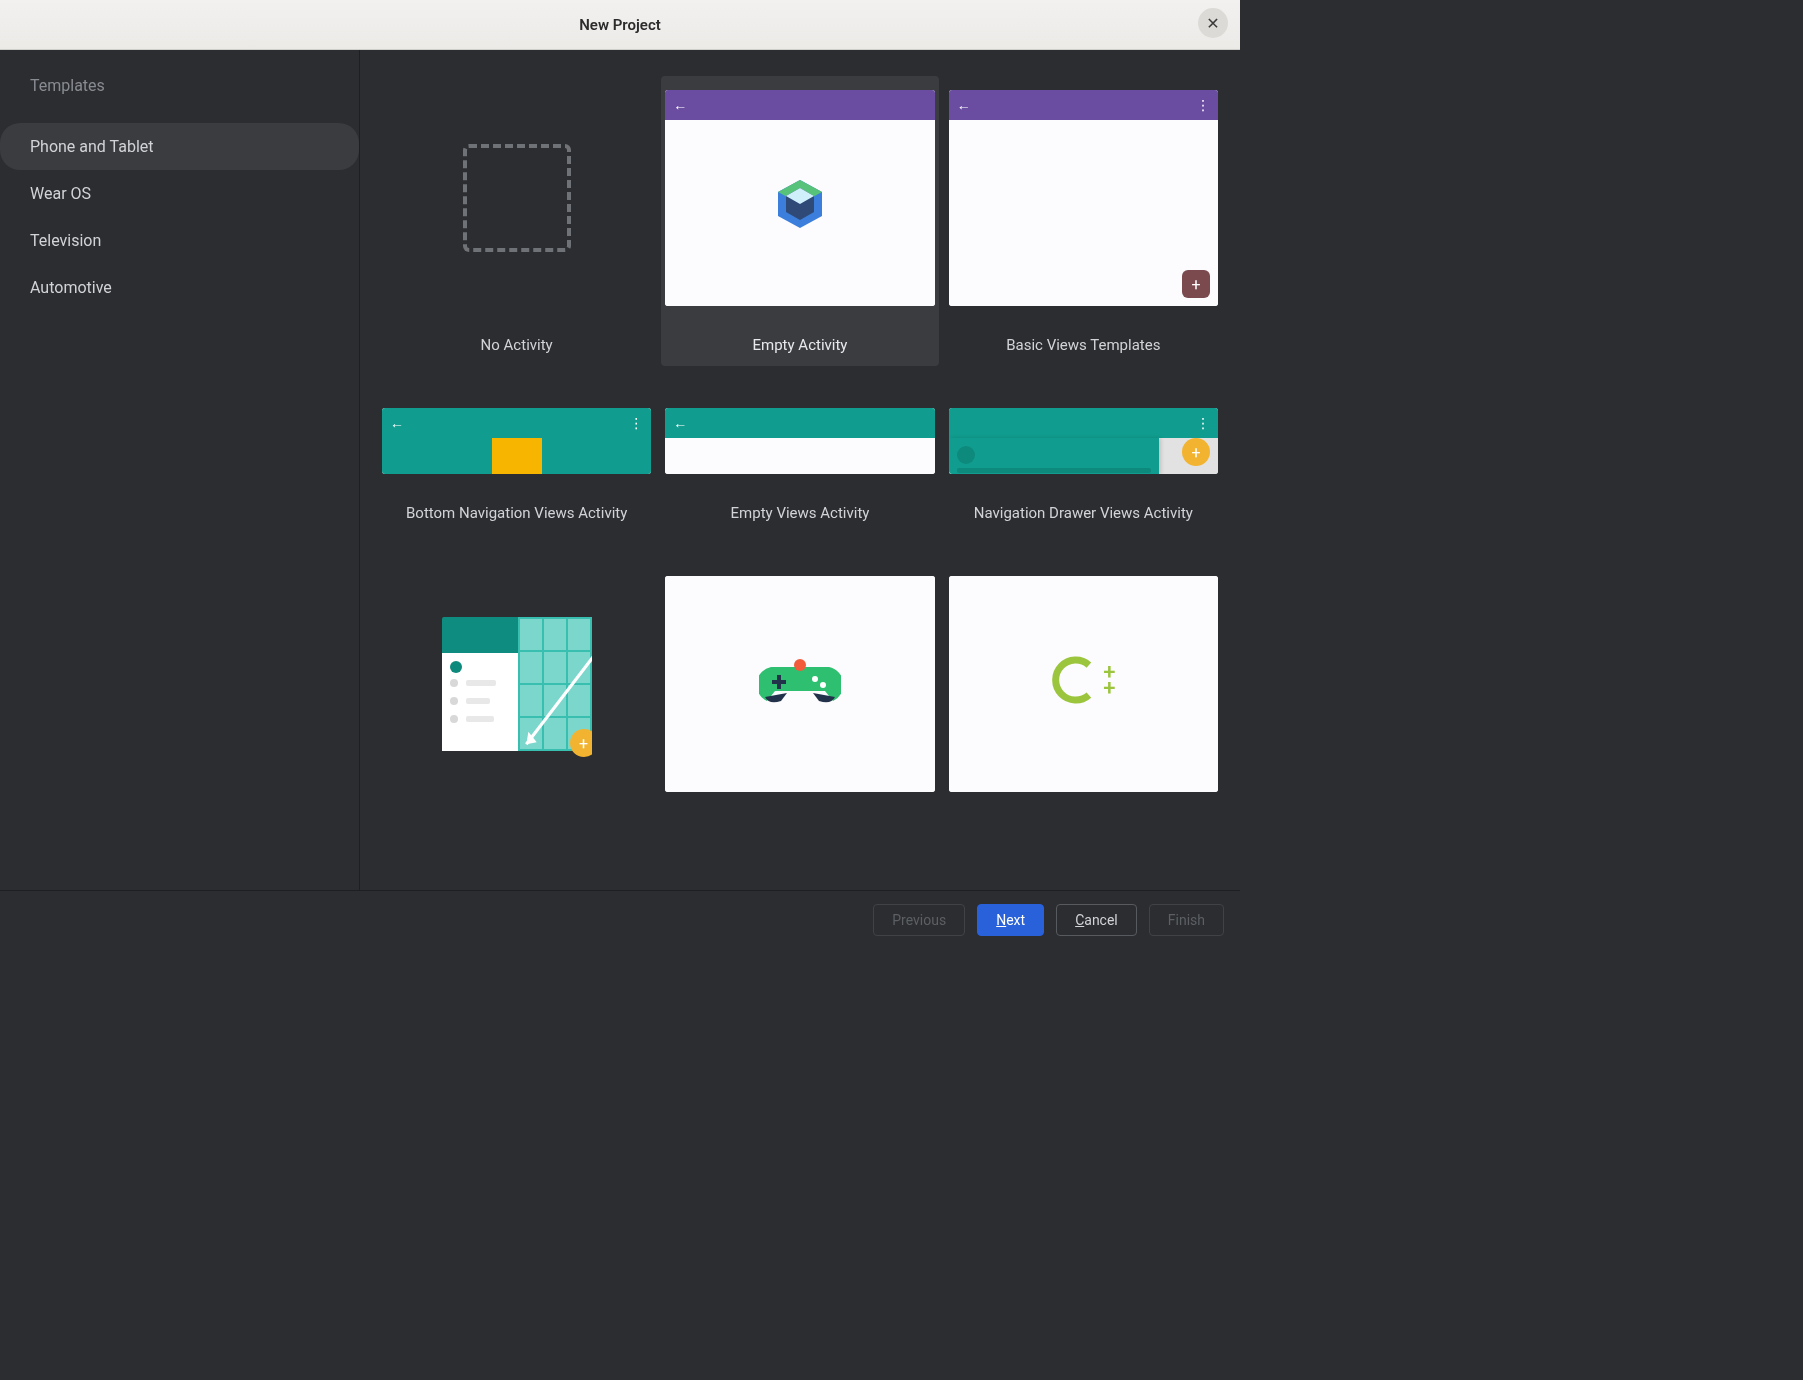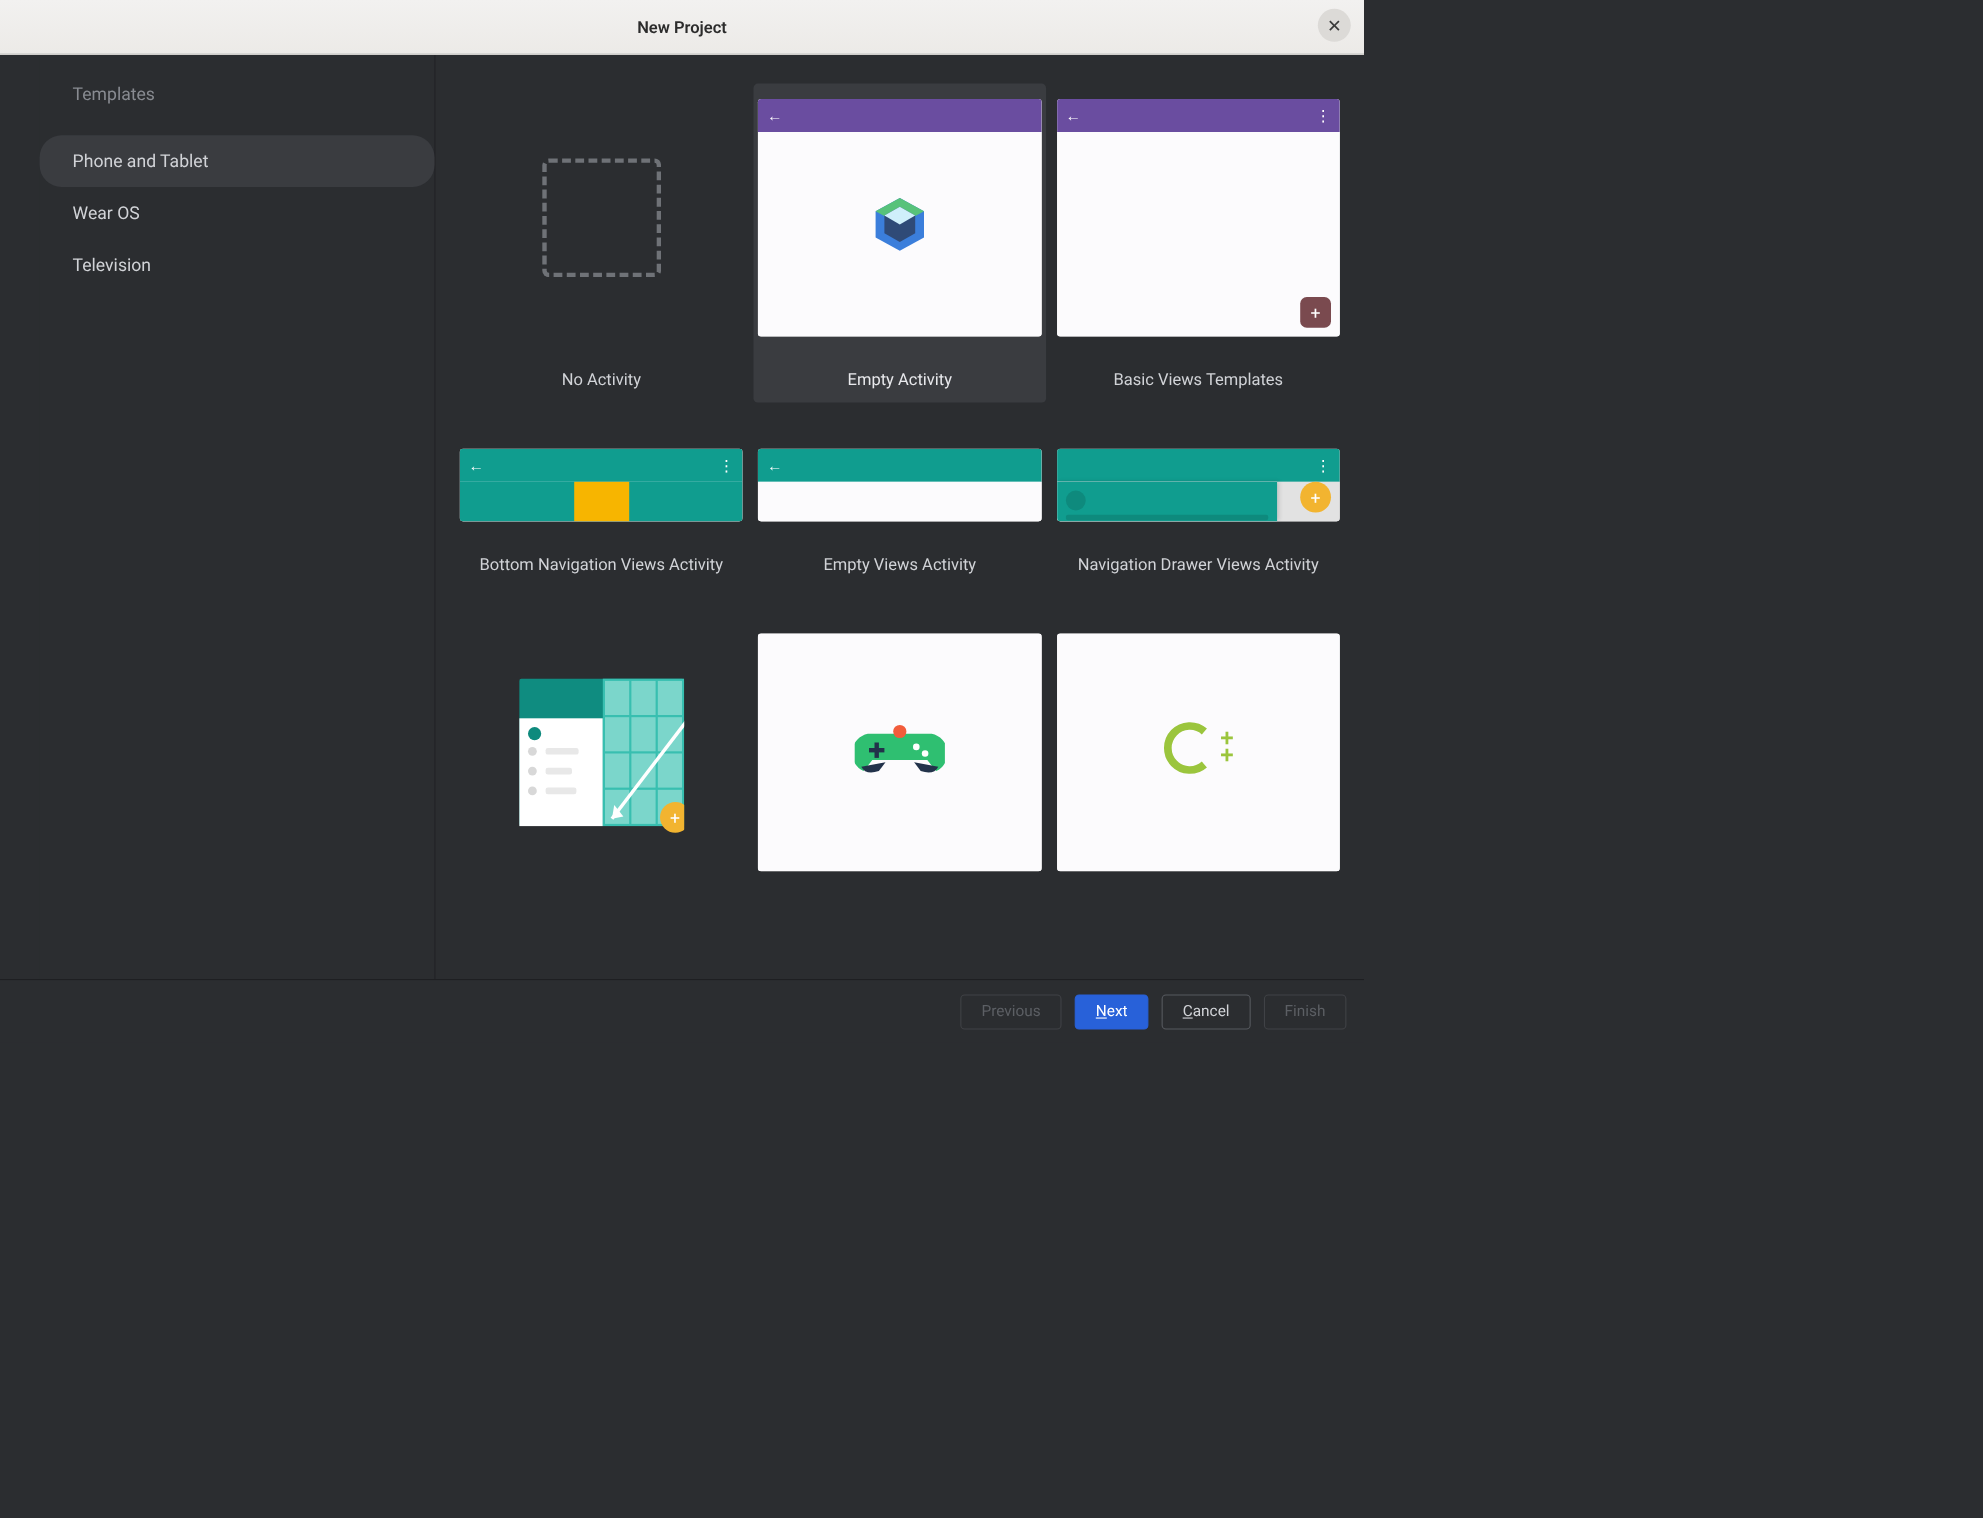--- a/index.html
+++ b/index.html
@@ -46,21 +46,20 @@
   flex: 1;
   display: flex;
   overflow: hidden;
 }
 .sidebar {
   width: 360px;
   background: #2b2d30;
   border-right: 1px solid #1e1f22;
   padding-top: 26px;
   flex-shrink: 0;
-  margin-left: 36px;
 }
 .sidebar-header {
   font-size: 16px;
   color: #888b91;
   padding: 0 30px 28px;
 }
 .sidebar-item {
   font-size: 16px;
   color: #d1d3d7;
   padding: 14px 30px;
@@ -215,20 +214,23 @@
   <div class="sidebar">
     <div class="sidebar-header">Templates</div>
     <div class="sidebar-item selected">
       <span>Phone and Tablet</span>
     </div>
     <div class="sidebar-item">
       <span>Wear OS</span>
     </div>
     <div class="sidebar-item">
       <span>Television</span>
+    </div>
+    <div class="sidebar-item">
+      <span>Automotive</span>
     </div>
   </div>
 
   <div class="main">
     <div class="template-grid">
 
       <div class="template-card">
         <div class="template-preview" style="background:transparent">
           <div class="noact">
               <div class="noact-box"></div>

